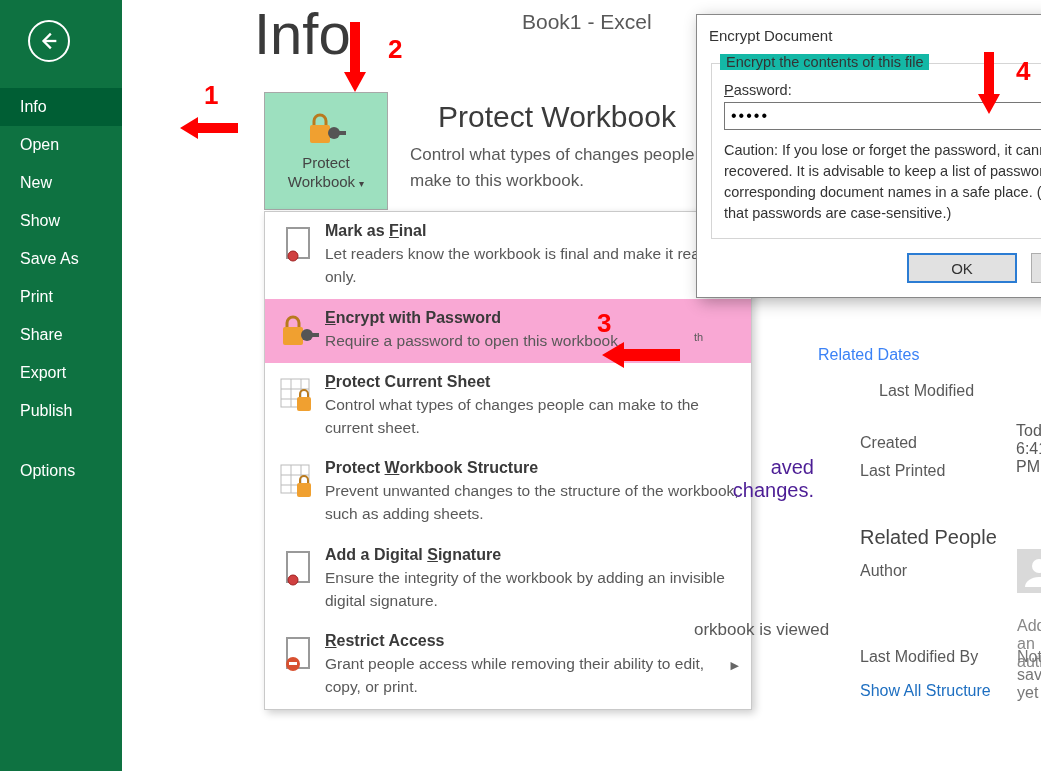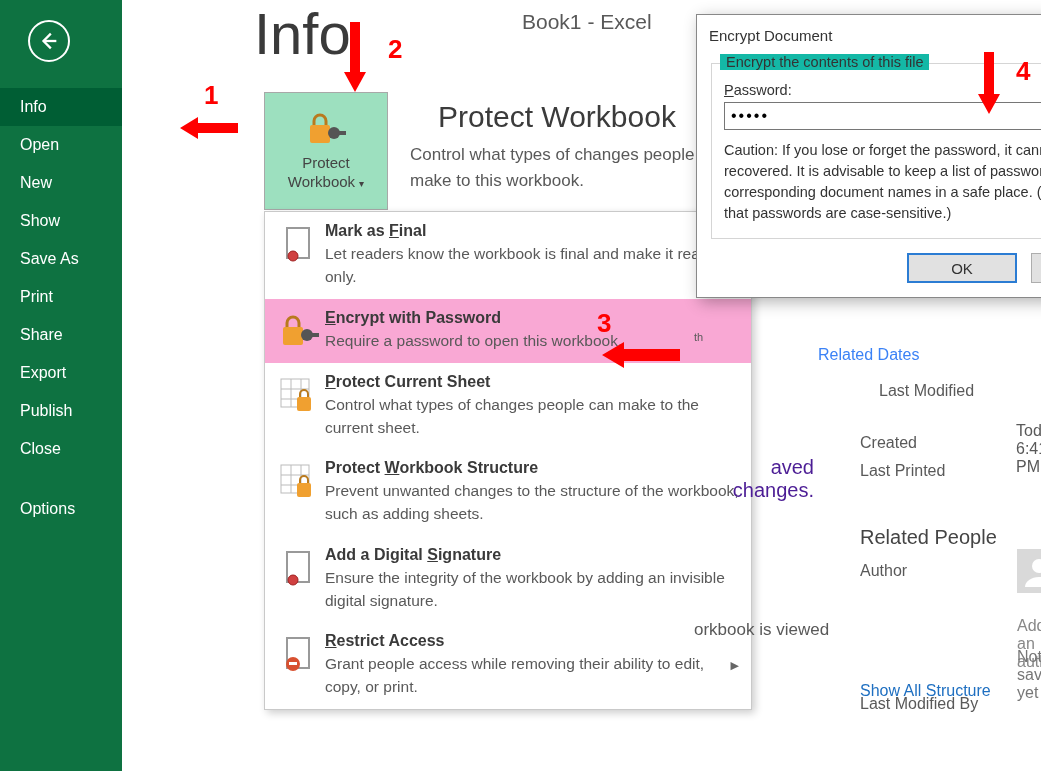--- a/index.html
+++ b/index.html
@@ -65,21 +65,20 @@
     </div>
     <div class="nav-item active">Info</div>
     <div class="nav-item">Open</div>
     <div class="nav-item">New</div>
     <div class="nav-item">Show</div>
     <div class="nav-item">Save As</div>
     <div class="nav-item">Print</div>
     <div class="nav-item">Share</div>
     <div class="nav-item">Export</div>
     <div class="nav-item">Publish</div>
-    <div class="nav-item">Close</div>
     <div class="nav-spacer"></div>
     <div class="nav-item">Options</div>
   </div>
 
   <div class="main">
     <div class="title">Book1 - Excel</div>
     <div class="info-heading">Info</div>
 
     <div class="protect-btn">
       <svg class="picon" viewBox="0 0 40 36">
@@ -199,21 +198,21 @@
     <div class="rel-people-h">Related People</div>
     <div class="rel-row" style="left:738px; top:562px;">Author</div>
     <div class="avatar">
       <svg width="32" height="32" viewBox="0 0 32 32">
           <circle cx="16" cy="11" r="7" fill="#fff"></circle>
           <path d="M2 32 a14 10 0 0 1 28 0 Z" fill="#fff"></path>
         </svg>
     </div>
 
     <div class="rel-row" style="left:895px; top:617px; color:#888;">Add an author</div>
-    <div class="rel-row" style="left:738px; top:648px;margin-top:47px;">Last Modified By</div>
+    <div class="rel-row" style="left:738px; top:648px;">Last Modified By</div>
     <div class="rel-row" style="left:895px; top:648px; color:#777;">Not saved yet</div>
     <div class="rel-row link" style="left:738px; top:682px;">Show All Structure</div>
 
     <div class="dialog">
       <div class="dialog-title">
         <span>Encrypt Document</span>
         <span class="spacer"></span>
 
       </div>
       <div class="dialog-body">

